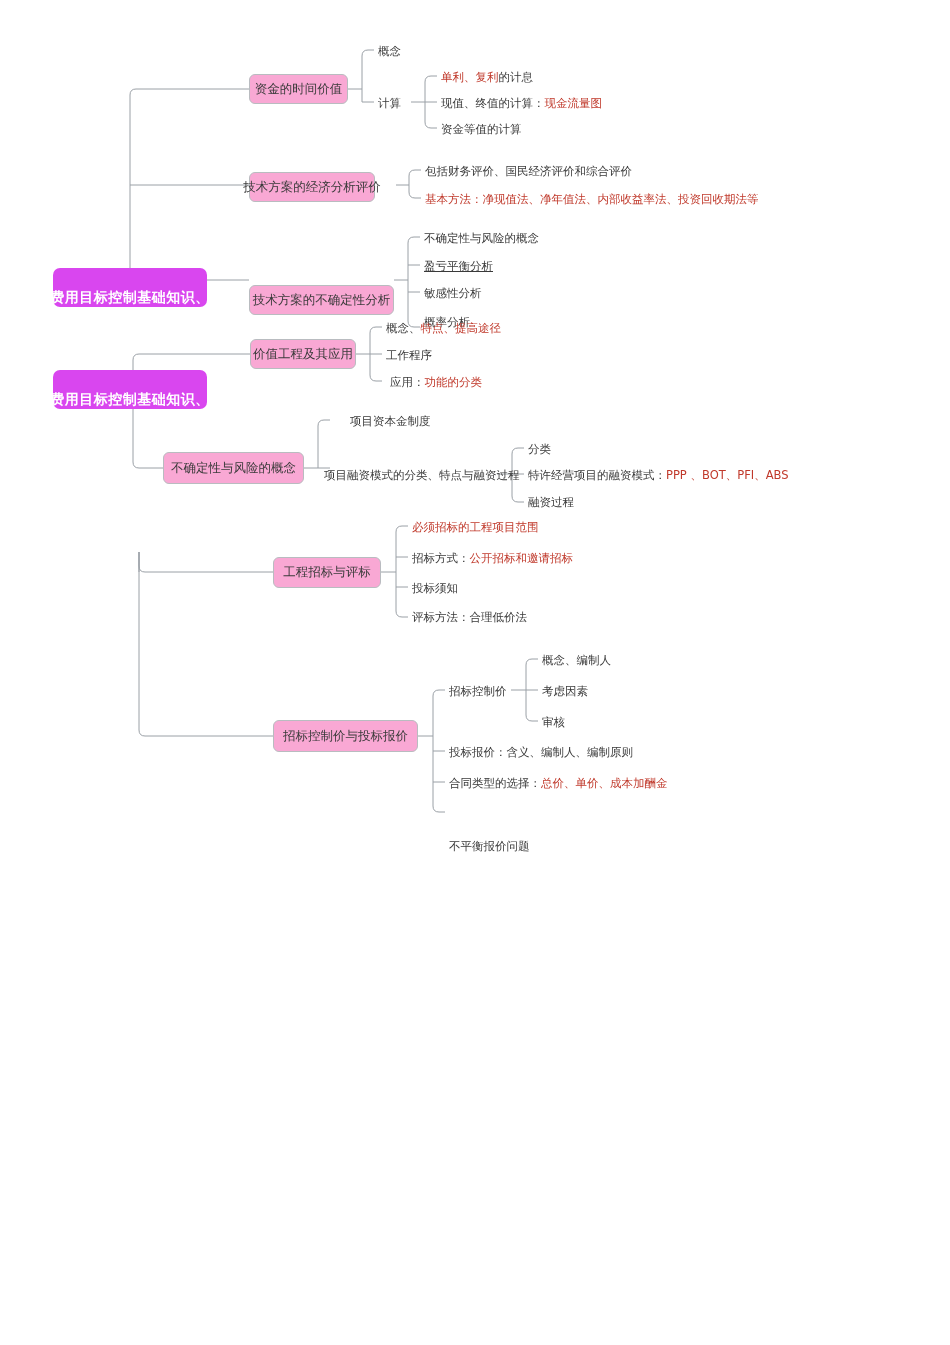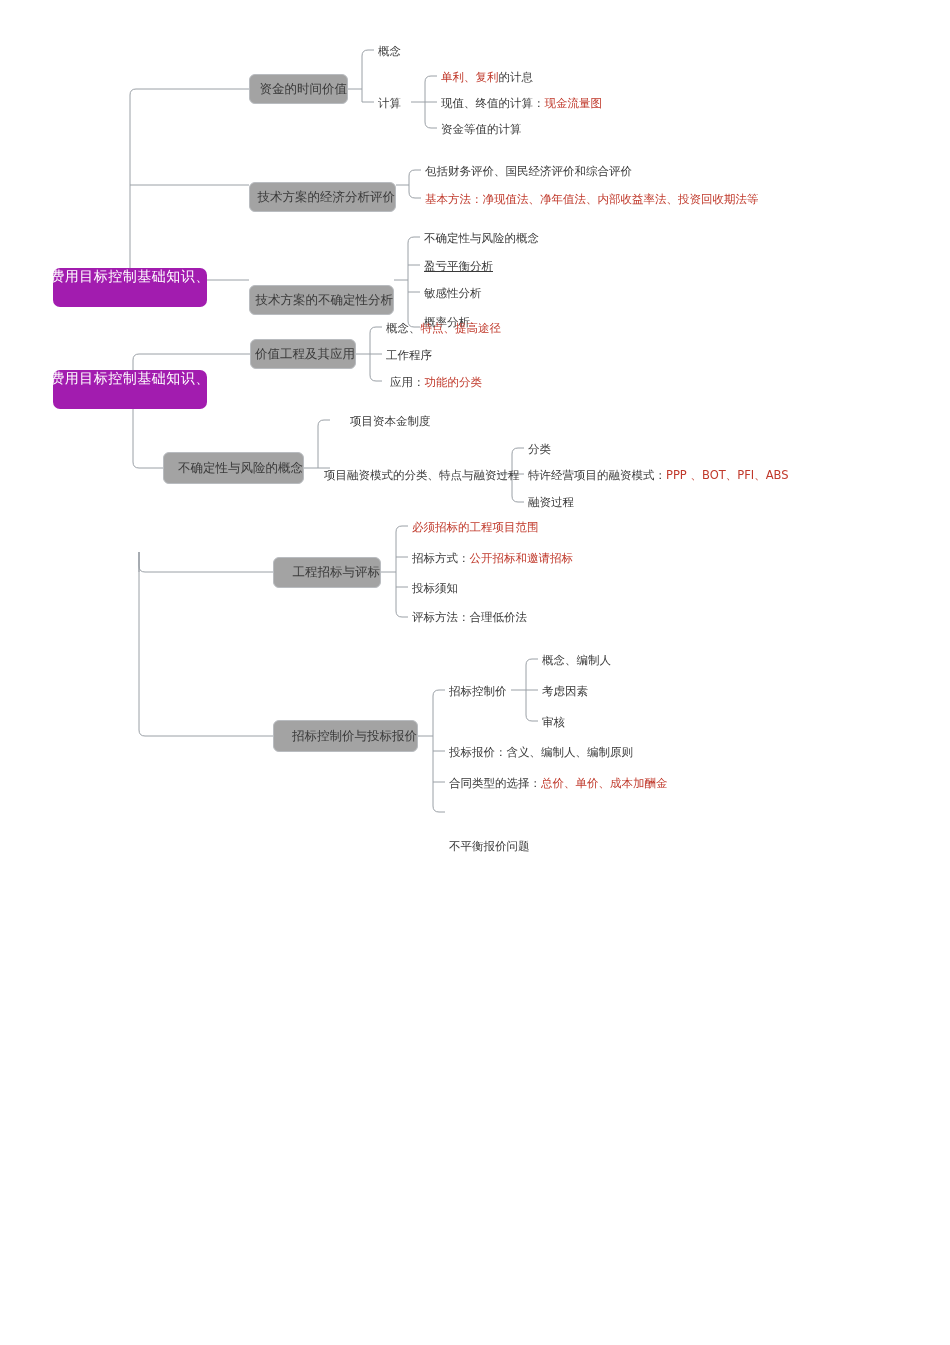--- a/index.html
+++ b/index.html
@@ -2,39 +2,40 @@
 <html><head>
 <meta charset="utf-8">
 <style>
   html,body{margin:0;padding:0;background:#ffffff;}
   body{font-family:"DejaVu Sans","Liberation Sans",sans-serif;}
   #canvas{position:relative;width:950px;height:1345px;background:#fff;overflow:hidden;}
   svg.lines{position:absolute;left:0;top:0;width:950px;height:1345px;pointer-events:none;}
 
   .root-node{
     position:absolute;
-    background:#a21caf;
+    background:#d946ef;
     color:#ffffff;
     border-radius:7px;
-    display:flex;align-items:flex-start;justify-content:center;
+    display:flex;align-items:flex-end;justify-content:center;
     font-size:14px;
     letter-spacing:0.5px;
     white-space:nowrap;
     box-sizing:border-box;
+    font-weight:bold;
   }
   .root-node.big{font-size:16px;border-radius:9px;}
 
   .box-node{
     position:absolute;
-    background:#a3a3a3;
+    background:#f9a8d4;
     border:1px solid #b9bcc0;
     border-radius:6px;
     color:#3a3a3a;
     font-size:12.5px;
-    display:flex;align-items:center;justify-content:flex-end;
+    display:flex;align-items:center;justify-content:center;
     white-space:nowrap;
     box-sizing:border-box;
   }
 
   .leaf{
     position:absolute;
     font-size:11.5px;
     color:#3a3a3a;
     white-space:nowrap;
     line-height:1;
@@ -122,21 +123,21 @@
 
   <div class="root-node" style="left:53px;top:370px;width:154px;height:39px;">
     <span>费用目标控制基础知识、</span>
   </div>
 
 
   <div class="box-node" style="left:249px;top:74px;width:99px;height:30px;">
     <span>资金的时间价值</span>
   </div>
 
-  <div class="box-node" style="left:249px;top:182px;width:147px;height:30px;">
+  <div class="box-node" style="left:249px;top:172px;width:126px;height:30px;">
     <span>技术方案的经济分析评价</span>
   </div>
 
   <div class="box-node" style="left:249px;top:265px;width:145px;height:30px;margin-top:20px;">
     <span>技术方案的不确定性分析</span>
   </div>
 
   <div class="box-node" style="left:250px;top:339px;width:106px;height:30px;">
     <span>价值工程及其应用</span>
   </div>

